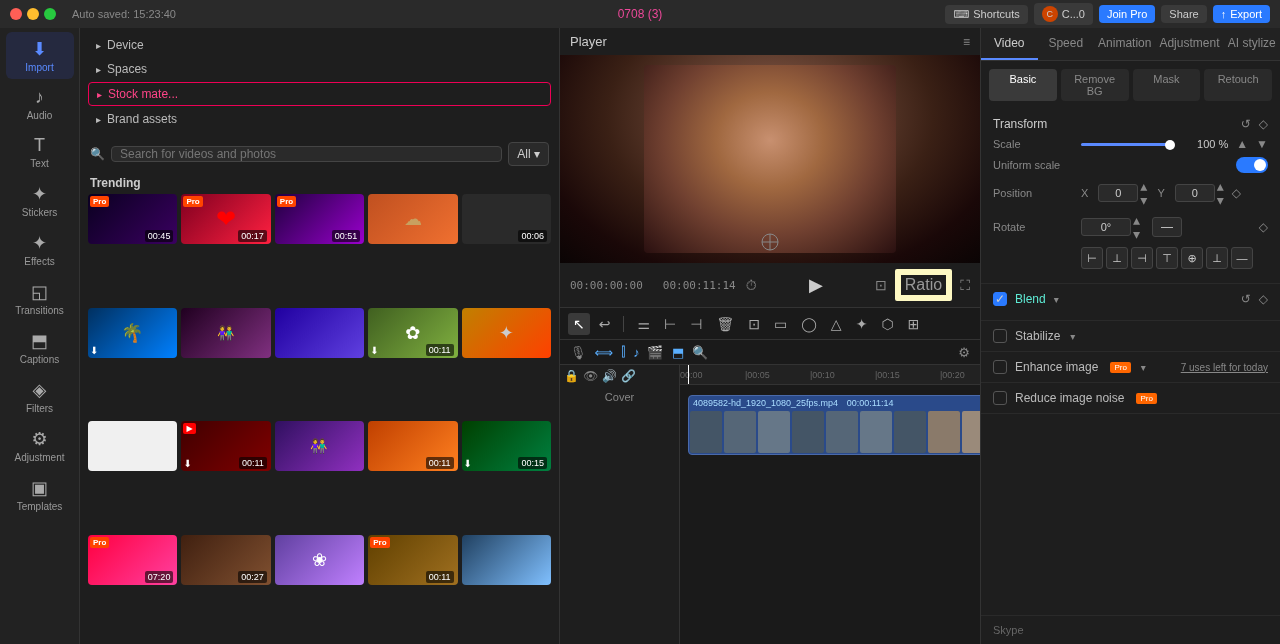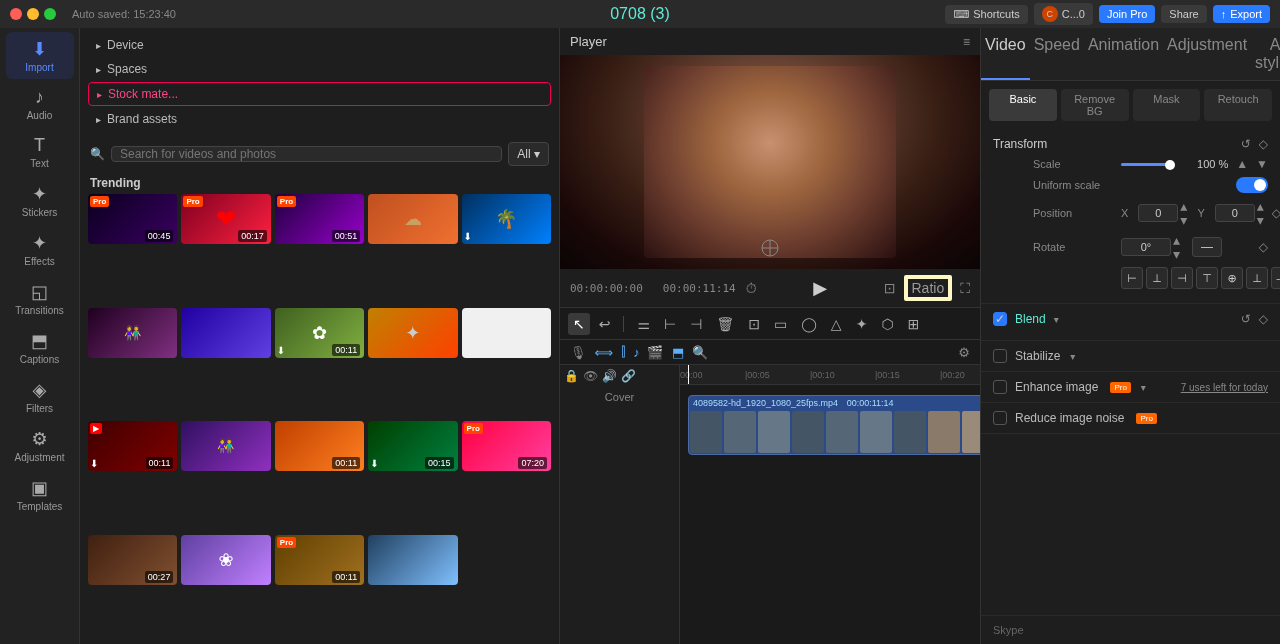--- a/index.html
+++ b/index.html
@@ -6,21 +6,21 @@
     body { width: 1280px; height: 644px; background: #1a1a1a; color: #ccc; font-family: -apple-system, BlinkMacSystemFont, 'Segoe UI', sans-serif; font-size: 12px; overflow: hidden; }
 
     
     .titlebar { height: 28px; background: #2a2a2a; display: flex; align-items: center; padding: 0 10px; justify-content: space-between; }
     .titlebar-left { display: flex; align-items: center; gap: 8px; }
     .traffic-lights { display: flex; gap: 5px; }
     .traffic-light { width: 12px; height: 12px; border-radius: 50%; }
     .tl-close { background: #ff5f56; }
     .tl-min { background: #ffbd2e; }
     .tl-max { background: #27c93f; }
-    .titlebar-center { position: absolute; left: 50%; transform: translateX(-50%); font-size: 16px; color: #5eead4; }
+    .titlebar-center { position: absolute; left: 50%; transform: translateX(-50%); font-size: 12px; color: #ec4899; }
     .titlebar-right { display: flex; align-items: center; gap: 6px; }
     .titlebar-btn { background: #3a3a3a; border: none; color: #ccc; padding: 3px 8px; border-radius: 4px; font-size: 11px; cursor: pointer; display: flex; align-items: center; gap: 4px; }
     .join-pro-btn { background: #2a7aff; color: white; }
     .export-btn { background: #2a7aff; color: white; }
 
     
     .main { display: flex; height: 616px; }
 
     
     .left-toolbar { width: 80px; background: #222; display: flex; flex-direction: column; align-items: center; padding-top: 4px; gap: 2px; border-right: 1px solid #333; }
@@ -58,21 +58,21 @@
     .player { height: 280px; background: #111; display: flex; flex-direction: column; border-bottom: 1px solid #333; }
     .player-header { display: flex; align-items: center; justify-content: space-between; padding: 6px 10px; background: #1e1e1e; }
     .player-title { font-size: 13px; color: #ccc; }
     .player-menu { cursor: pointer; color: #888; }
     .player-video { flex: 1; background: #000; display: flex; align-items: center; justify-content: center; position: relative; overflow: hidden; }
     .player-controls { display: flex; align-items: center; padding: 6px 10px; background: #1e1e1e; gap: 10px; }
     .time-display { font-size: 11px; color: #888; font-family: monospace; }
     .player-btn { background: none; border: none; color: #ccc; cursor: pointer; font-size: 16px; }
     .player-icons { display: flex; align-items: center; gap: 8px; margin-left: auto; }
     .player-icon-btn { background: none; border: none; color: #888; cursor: pointer; font-size: 14px; }
-    .ratio-badge { border: 4px solid #fef9c3; color: #999; font-size: 14px; padding: 1px 4px; border-radius: 2px; }
+    .ratio-badge { border: 6px solid #fef9c3; color: #999; font-size: 16px; padding: 1px 4px; border-radius: 2px; }
 
     
     .timeline { flex: 1; background: #1a1a1a; display: flex; flex-direction: column; }
     .timeline-toolbar { height: 32px; display: flex; align-items: center; padding: 0 8px; gap: 4px; border-bottom: 1px solid #333; }
     .timeline-tool-btn { background: none; border: none; color: #aaa; cursor: pointer; font-size: 14px; padding: 3px 5px; border-radius: 3px; }
     .timeline-tool-btn.active { color: #fff; background: #3a3a3a; }
     .separator { width: 1px; height: 16px; background: #444; margin: 0 4px; }
 
     .timeline-tracks { display: flex; flex: 1; overflow: hidden; }
     .timeline-side { width: 120px; background: #1e1e1e; border-right: 1px solid #333; display: flex; flex-direction: column; }
@@ -85,34 +85,34 @@
     .timeline-cursor { position: absolute; top: 0; bottom: 0; width: 1px; background: #fff; left: 8px; }
     .timeline-track-area { flex: 1; position: relative; height: 80px; padding: 10px 0; }
     .video-track { height: 60px; background: #2a4a8a; border-radius: 4px; position: absolute; left: 8px; width: 380px; display: flex; align-items: center; overflow: hidden; border: 1px solid #4a6aaa; }
     .video-track-label { position: absolute; top: 2px; left: 4px; font-size: 9px; color: #adf; white-space: nowrap; }
     .video-thumbnails { display: flex; height: 100%; align-items: center; padding-top: 14px; }
     .video-thumb-mini { width: 32px; height: 42px; background: #556; margin: 1px; border-radius: 2px; flex-shrink: 0; }
 
     
     .right-panel { width: 300px; background: #1e1e1e; border-left: 1px solid #333; display: flex; flex-direction: column; overflow-y: auto; }
     .right-tabs { display: flex; background: #222; border-bottom: 1px solid #333; }
-    .right-tab { flex: 1; padding: 8px 4px; text-align: center; font-size: 16px; color: #888; cursor: pointer; }
+    .right-tab { flex: 1; padding: 8px 4px; text-align: center; font-size: 12px; color: #888; cursor: pointer; }
     .right-tab.active { color: #ccc; border-bottom: 2px solid #5a8aff; }
 
     .right-subtabs { display: flex; margin: 8px; gap: 4px; }
     .right-subtab { flex: 1; padding: 4px 6px; text-align: center; font-size: 11px; border-radius: 4px; cursor: pointer; background: #2a2a2a; color: #888; }
     .right-subtab.active { background: #3a3a3a; color: #fff; }
 
     .section { padding: 8px 12px; border-bottom: 1px solid #2a2a2a; }
     .section-header { display: flex; align-items: center; justify-content: space-between; margin-bottom: 6px; }
     .section-name { font-size: 12px; color: #ccc; font-weight: 500; }
     .section-actions { display: flex; gap: 8px; }
     .section-action { background: none; border: none; color: #888; cursor: pointer; font-size: 12px; }
 
-    .property-row { display: flex; align-items: center; margin-bottom: 6px; gap: 8px; margin-left: 40px; }
+    .property-row { display: flex; align-items: center; margin-bottom: 6px; gap: 8px; }
     .property-label { font-size: 11px; color: #888; width: 80px; flex-shrink: 0; }
     .property-slider { flex: 1; height: 3px; background: #333; border-radius: 2px; position: relative; cursor: pointer; }
     .slider-fill { height: 100%; background: #5a8aff; border-radius: 2px; }
     .slider-thumb { width: 10px; height: 10px; background: white; border-radius: 50%; position: absolute; top: -3px; right: -5px; }
     .property-value { font-size: 11px; color: #ccc; min-width: 50px; text-align: right; }
     .stepper { display: flex; align-items: center; gap: 2px; }
     .stepper input { background: #2a2a2a; border: 1px solid #444; color: #ccc; width: 40px; text-align: center; font-size: 11px; padding: 2px; border-radius: 3px; }
     .stepper-btn { background: none; border: none; color: #888; cursor: pointer; font-size: 14px; line-height: 1; }
     .toggle-on { width: 32px; height: 16px; background: #2a7aff; border-radius: 8px; position: relative; cursor: pointer; }
     .toggle-thumb { width: 12px; height: 12px; background: white; border-radius: 50%; position: absolute; top: 2px; }
@@ -276,20 +276,23 @@
         <div class="thumb-duration">00:17</div>
         <div style="position:absolute;top:50%;left:50%;transform:translate(-50%,-50%);font-size:24px;color:red;">❤</div>
       </div>
       <div class="media-thumb t3">
         <div class="thumb-pro">Pro</div>
         <div class="thumb-duration">00:51</div>
       </div>
       <div class="media-thumb t4">
         <div style="position:absolute;top:50%;left:50%;transform:translate(-50%,-50%);font-size:18px;color:#c8a060;">☁</div>
       </div>
+      <div class="media-thumb t5">
+        <div class="thumb-duration">00:06</div>
+      </div>
 
       <div class="media-thumb t6">
         <div style="position:absolute;top:50%;left:50%;transform:translate(-50%,-50%);font-size:18px;">🌴</div>
         <div class="thumb-download">⬇</div>
       </div>
       <div class="media-thumb t7">
         <div style="position:absolute;top:50%;left:50%;transform:translate(-50%,-50%);font-size:14px;color:#eee;">👫</div>
       </div>
       <div class="media-thumb t8">
       </div>

